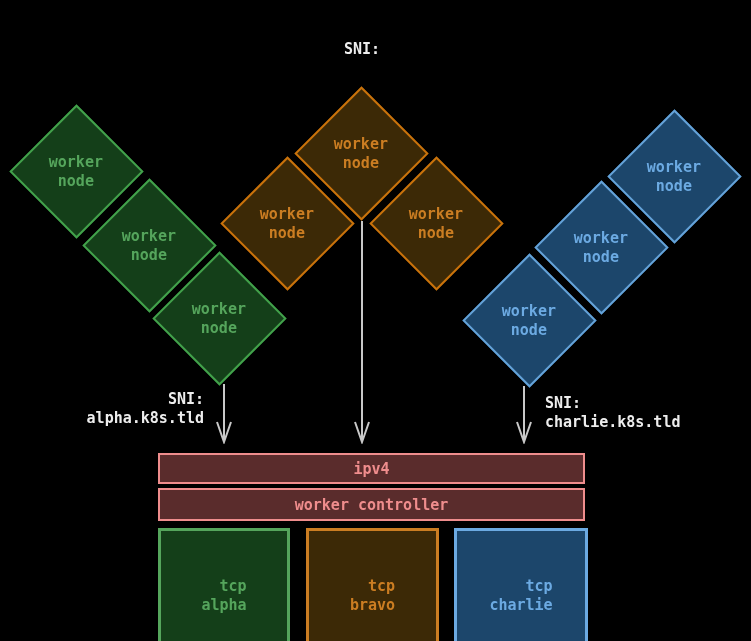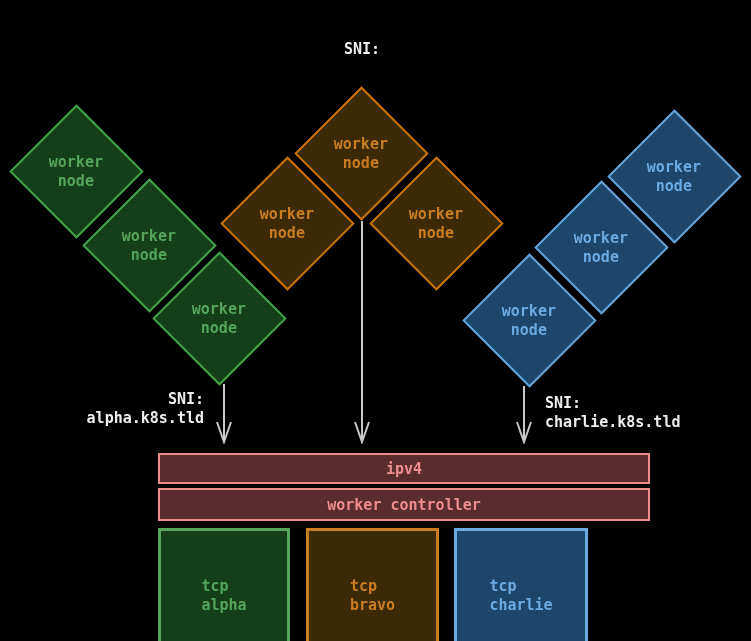--- a/index.html
+++ b/index.html
@@ -50,21 +50,21 @@
   .arrow line, .arrow polyline {
     stroke: var(--arrow);
     stroke-width: 2;
     fill: none;
   }
 
   
   .bar {
     position: absolute;
     left: 158px;
-    width: 492px;
+    width: 427px;
     box-sizing: border-box;
     background: var(--red-fill);
     border: 2px solid var(--red-border);
     color: var(--red-text);
     display: flex;
     align-items: center;
     justify-content: center;
     font-size: 15px;
   }
   .bar-ipv4    { top: 422px; height: 31px; }
@@ -76,21 +76,21 @@
     top: 497px;
     height: 136px;
     box-sizing: border-box;
     border: 3px solid;
     display: flex;
     align-items: center;
     justify-content: center;
   }
   .service .slabel {
     white-space: pre-line;
-    text-align: left;
+    text-align: right;
     font-size: 15px;
     line-height: 19px;
   }
 </style>
 </head>
 <body>
 
 <div class="stage">
 
   <div class="sni" style="left:262px; top:9px; width:200px; text-align:center;">

